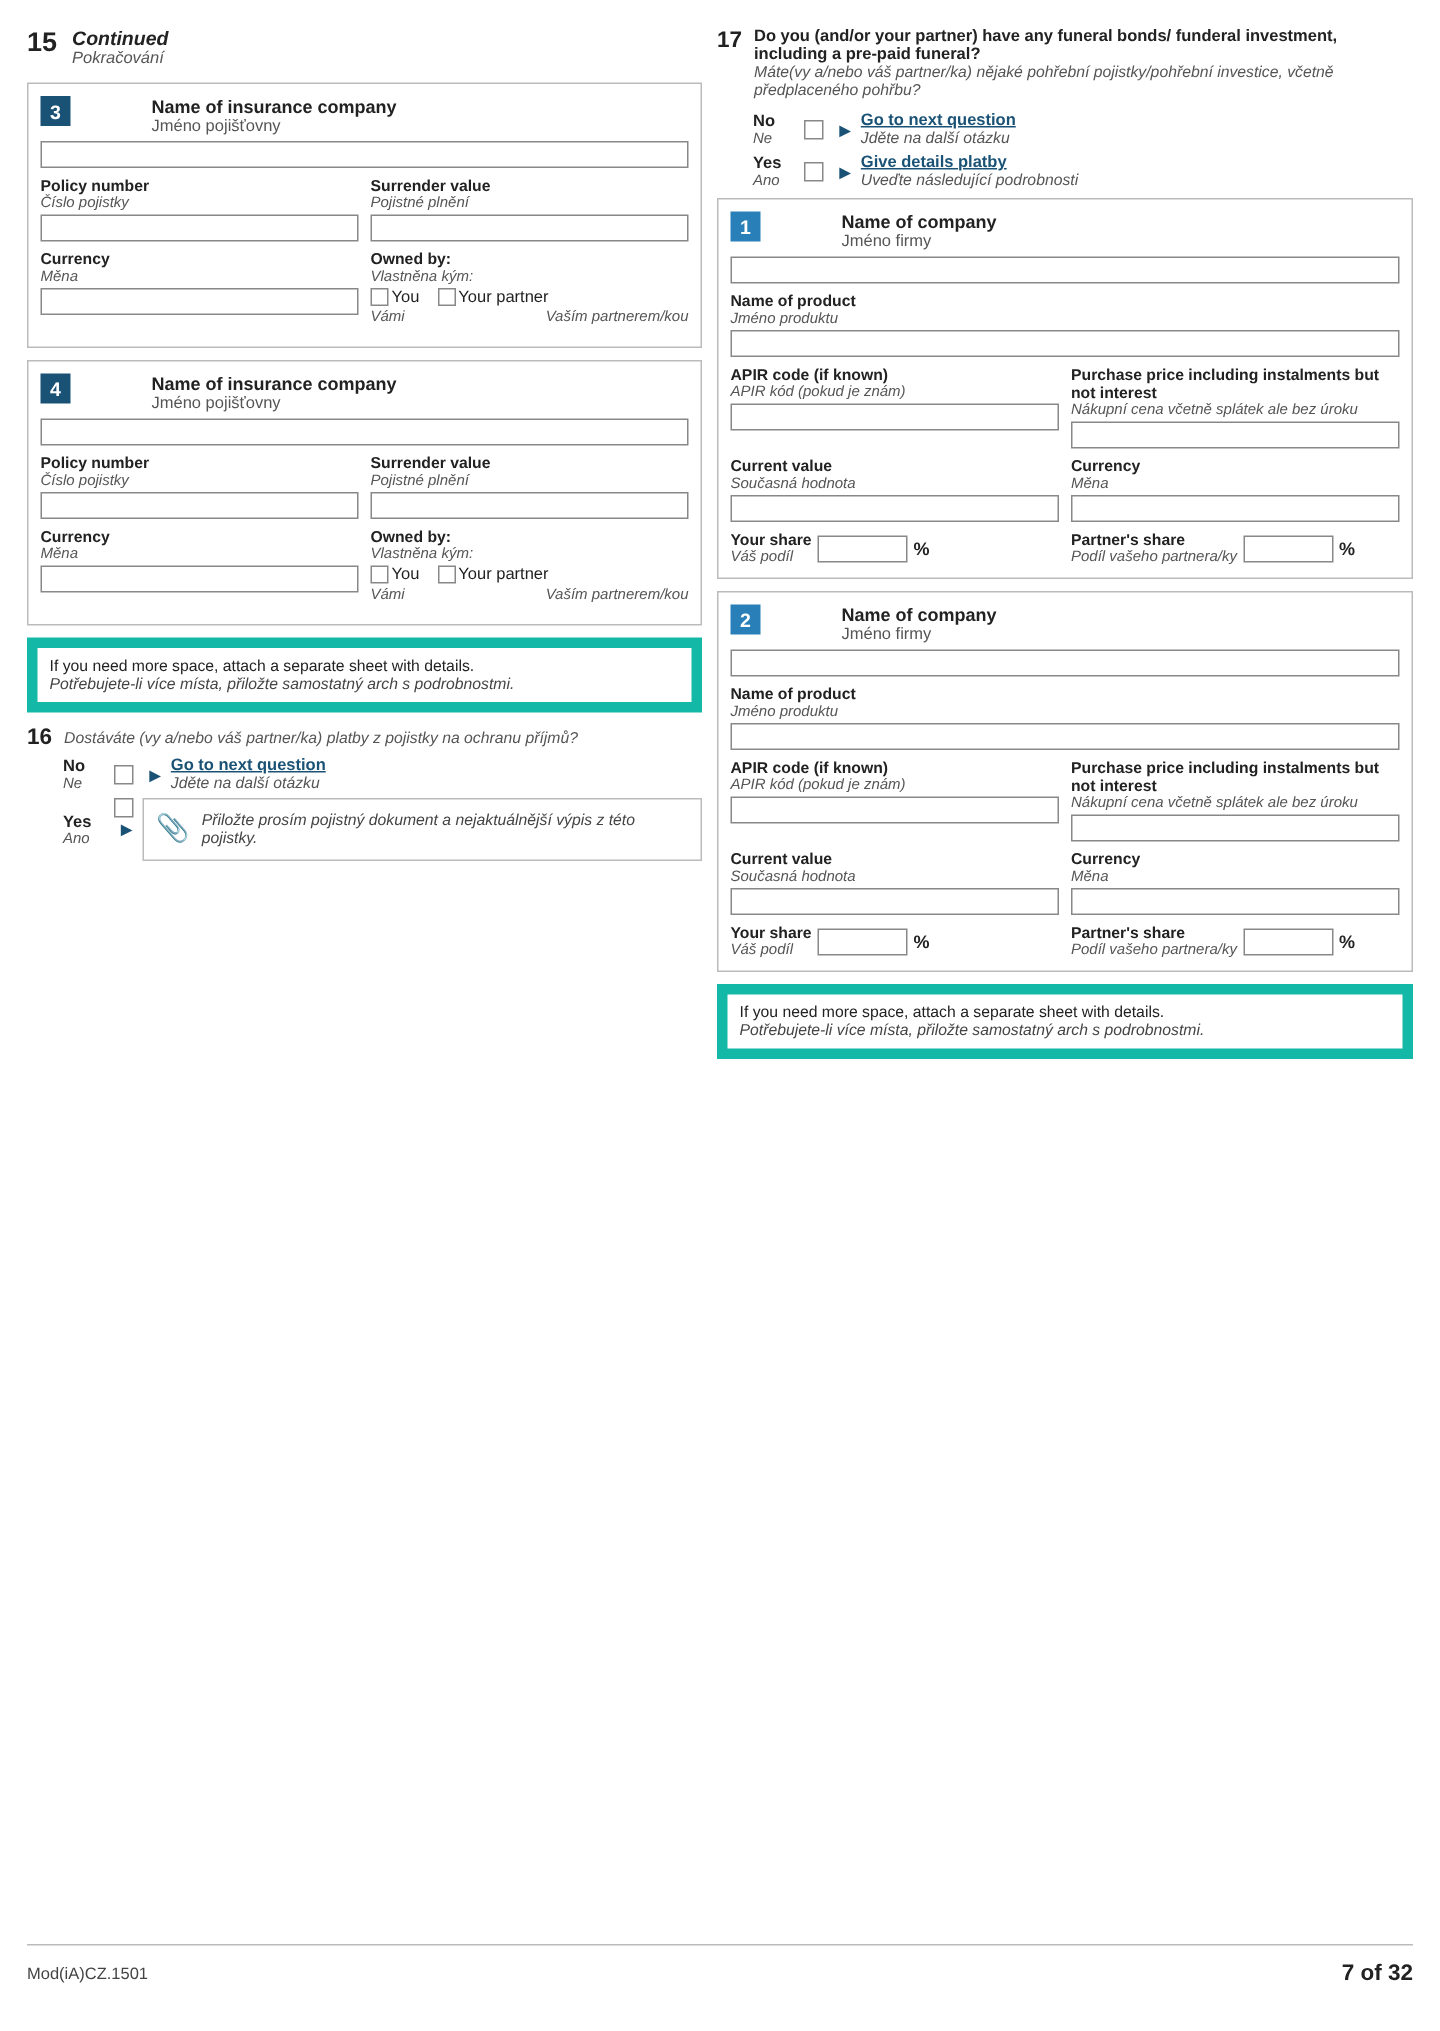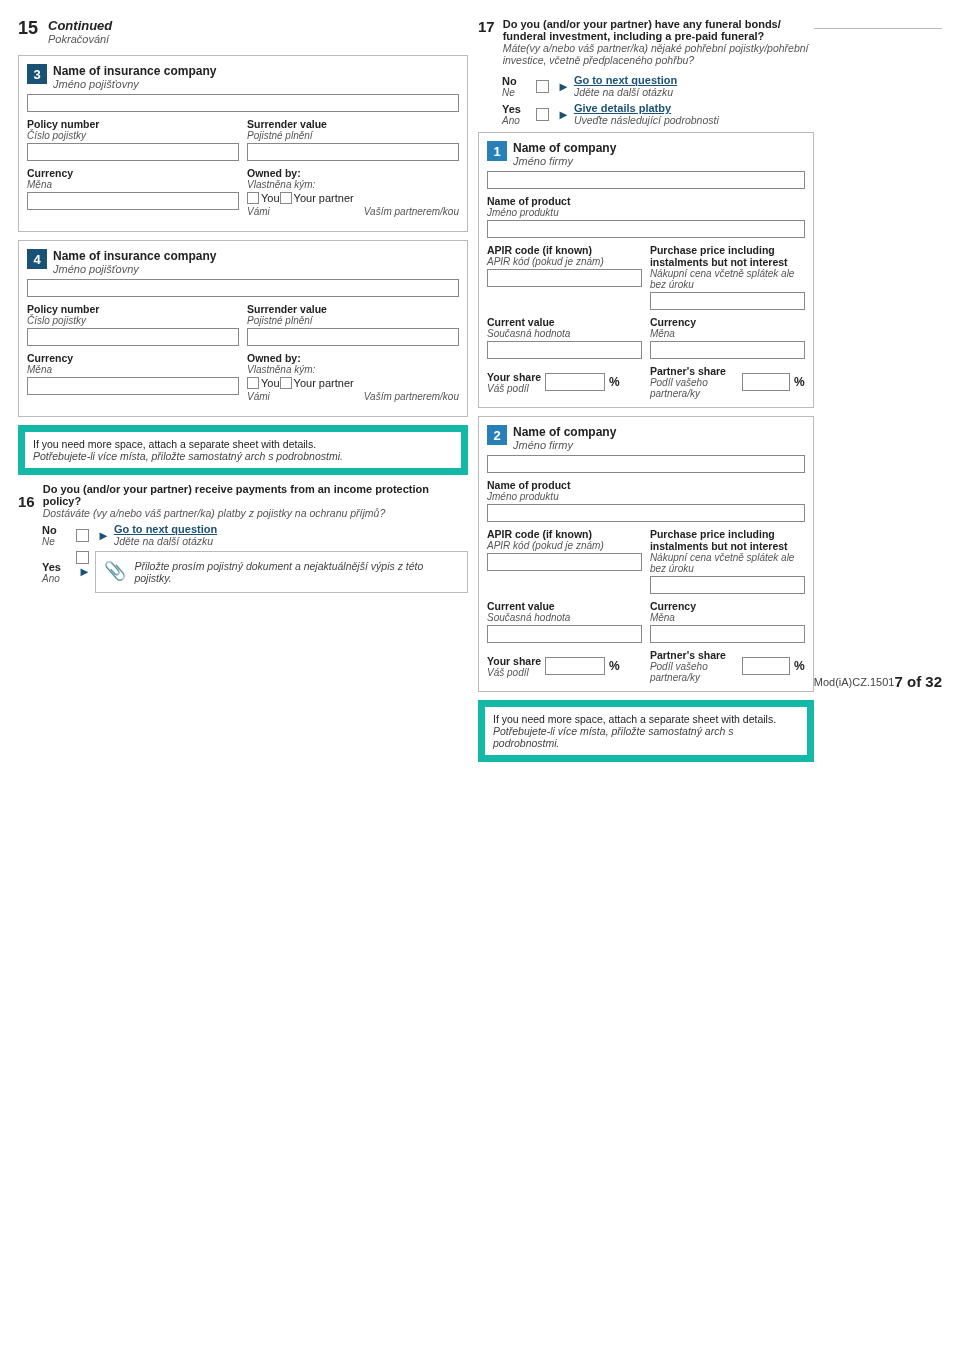--- a/index.html
+++ b/index.html
@@ -10,20 +10,21 @@
       color: #222;
       width: 960px;
       min-height: 1354px;
       position: relative;
     }
     .page {
       width: 960px;
       min-height: 1354px;
       padding: 18px 18px 30px 18px;
       display: flex;
+      flex-direction: column;
     }
     .columns {
       display: flex;
       flex-direction: row;
       gap: 10px;
       flex: 1;
     }
     .left-col {
       width: 450px;
       flex-shrink: 0;
@@ -47,27 +48,27 @@
       align-items: center;
       justify-content: center;
       margin-right: 6px;
       flex-shrink: 0;
     }
     .section-number.light-blue {
       background: #2980b9;
     }
     .section-title-block {
       flex: 1;
+      margin-left: 48px;
     }
     .section-title-en {
       font-weight: bold;
       font-size: 12px;
     }
     .section-title-cz {
-      font-style: italic;
       color: #555;
       font-size: 11px;
     }
     .page-header {
       display: flex;
       align-items: flex-start;
       margin-bottom: 10px;
     }
     .page-num {
       font-weight: bold;
@@ -111,21 +112,21 @@
     .field-input {
       border: 1px solid #888;
       height: 18px;
       width: 100%;
       margin-top: 2px;
       background: #fff;
     }
     .owned-row {
       display: flex;
       align-items: flex-end;
-      gap: 0;
+      gap: 12px;
       margin-top: 2px;
       flex-wrap: wrap;
     }
     .checkbox-item {
       display: flex;
       align-items: center;
       gap: 2px;
     }
     .checkbox {
       width: 12px;
@@ -426,21 +427,20 @@
 
       <div class="note-box">
         <div class="note-en">If you need more space, attach a separate sheet with details.</div>
         <div class="note-cz">Potřebujete-li více místa, přiložte samostatný arch s podrobnostmi.</div>
       </div>
 
       <div class="question-block">
         <div class="question-header">
           <div class="q-number">16</div>
           <div class="q-text">
-            <div class="q-text-en">Do you (and/or your partner) receive payments from an income protection policy?</div>
             <div class="q-text-cz">Dostáváte (vy a/nebo váš partner/ka) platby z pojistky na ochranu příjmů?</div>
           </div>
         </div>
 
         <div class="answer-row">
           <div class="answer-label">
             <span class="ny-en">No</span>
             <span class="ny-cz">Ne</span>
           </div>
           <div class="answer-detail">

